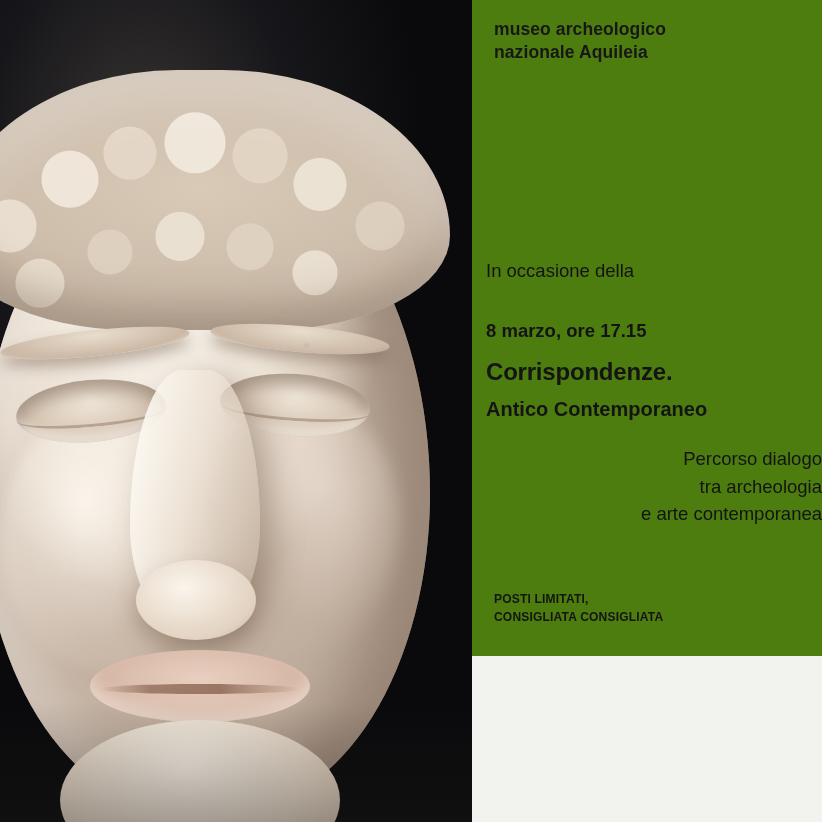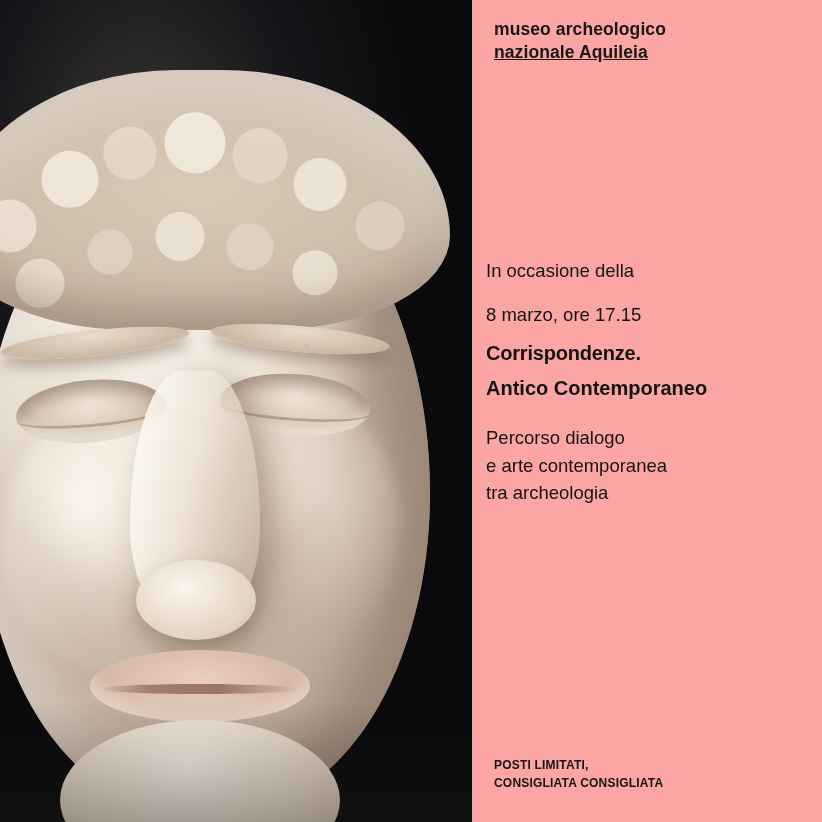--- a/index.html
+++ b/index.html
@@ -194,70 +194,71 @@
     opacity: .8;
     pointer-events: none;
   }
 
   
   .yellow-panel {
     position: absolute;
     left: 472px;
     top: 0;
     width: 350px;
-    height: 822px;
-    background: #fca5a5;
+    height: 656px;
+    background: #4d7c0f;
   }
   .museum-name {
     position: absolute;
     left: 22px;
     top: 18px;
     width: 310px;
     font-size: 17.5px;
     line-height: 1.32;
     font-weight: 700;
     color: #171717;
     letter-spacing: .1px;
   }
-  .museum-name .line2 { display: block; text-decoration: underline; }
+  .museum-name .line2 { display: block; }
 
   .body-block {
     position: absolute;
     left: 14px;
     top: 258px;
     width: 336px;
     color: #141414;
   }
   .occasion {
     font-size: 18.5px;
     line-height: 1.42;
     font-weight: 400;
   }
   .occasion .l2 { display: block; }
   .datetime {
-    margin-top: 20px;
+    margin-top: 36px;
     font-size: 18.5px;
-    font-weight: 400;
+    font-weight: 700;
   }
   .title-main {
     margin-top: 16px;
-    font-size: 20px;
+    font-size: 24px;
     font-weight: 700;
     letter-spacing: -.2px;
   }
   .title-sub {
     margin-top: 12px;
     font-size: 20px;
     font-weight: 700;
   }
   .description {
     margin-top: 24px;
     font-size: 18.5px;
     line-height: 1.48;
     font-weight: 400;
+    text-align: right;
   }
   .description span { display: block; }
 
   .footer-note {
     position: absolute;
     left: 22px;
     bottom: 30px;
     width: 320px;
     font-size: 12px;
     line-height: 1.5;
@@ -309,22 +310,22 @@
       </div>
 
       <div class="datetime">8 marzo, ore 17.15</div>
 
       <div class="title-main">Corrispondenze.</div>
 
       <div class="title-sub">Antico Contemporaneo</div>
 
       <div class="description">
         <span>Percorso dialogo</span>
+        <span>tra archeologia</span>
         <span>e arte contemporanea</span>
-        <span>tra archeologia</span>
       </div>
 
     </div>
 
     <div class="footer-note">
       <span>POSTI LIMITATI,</span>
       <span>CONSIGLIATA CONSIGLIATA</span>
     </div>
 
   </div>

